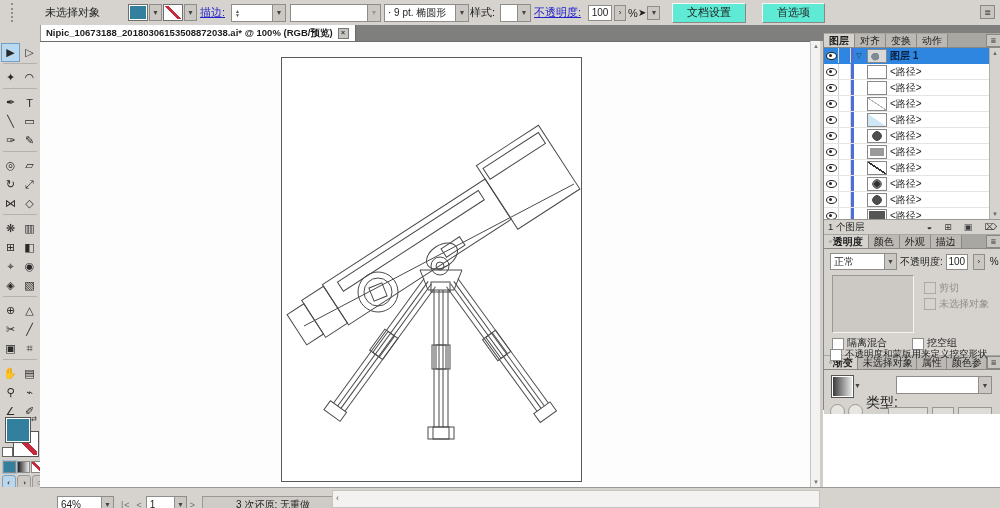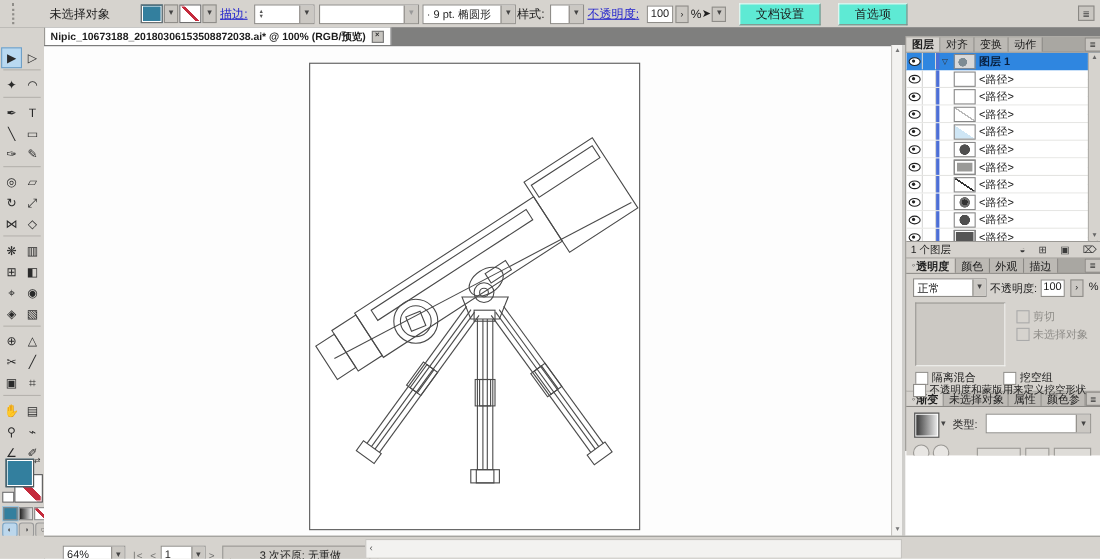--- a/index.html
+++ b/index.html
@@ -122,21 +122,21 @@
     border:1px solid #9a9894;border-bottom-color:#f3f3f1;border-right-color:#f3f3f1;}
   .chk{width:10px;height:10px;border:1px solid #8f8d89;background:#fff;display:inline-block;
     vertical-align:middle;margin-right:3px;flex:none;}
   .chk.dis{background:#d6d3ce;border-color:#aaa;}
   .tdis{position:absolute;left:100px;color:#8f8d89;display:flex;align-items:center;font-size:10px;}
   .ten{position:absolute;color:#1d1d1d;display:flex;align-items:flex-end;font-size:10px;white-space:nowrap;}
   .gbody{height:44px;overflow:hidden;}
   .gsw{position:absolute;left:7px;top:5px;width:21px;height:21px;border:1px solid #555;
     background:linear-gradient(to right,#333,#f2f2f2);box-shadow:inset 0 0 0 1px #fff;}
   .gswdd{position:absolute;left:30px;top:12px;font-size:7px;color:#444;}
-  .gtype{position:absolute;left:42px;top:9px;font-size:10px;}
+  .gtype{position:absolute;left:42px;top:24px;font-size:14px;}
   .gcombo{position:absolute;left:72px;top:6px;width:94px;height:16px;background:#fff;border:1px solid #8f8d89;}
   .gcombo .ca{position:absolute;right:0;top:0;width:12px;height:100%;background:#cbc8c3;border-left:1px solid #8f8d89;
     font-size:7px;display:flex;align-items:center;justify-content:center;color:#444;}
   .gclip1,.gclip2{position:absolute;top:34px;width:13px;height:13px;border:1px solid #9a9894;border-radius:50%;background:#e8e6e3;}
   .gclipbox{position:absolute;top:37px;height:12px;border:1px solid #9a9894;background:#dedcd8;}
   
   .status-bar{position:absolute;left:40px;top:487px;width:960px;height:21px;background:#d6d3ce;
     border-top:1px solid #9a9894;font-size:10px;color:#1d1d1d;}
   .sb{position:absolute;top:3px;height:27px;display:flex;align-items:center;margin-left:12px;}
   .scombo{height:15px;background:#fff;border:1px solid #8f8d89;display:flex;align-items:center;

